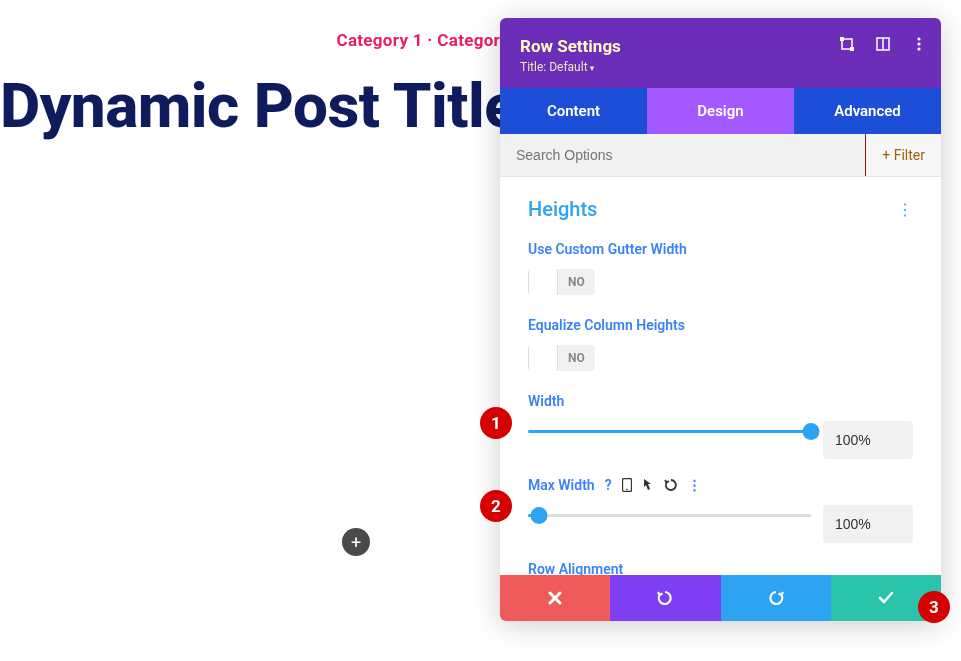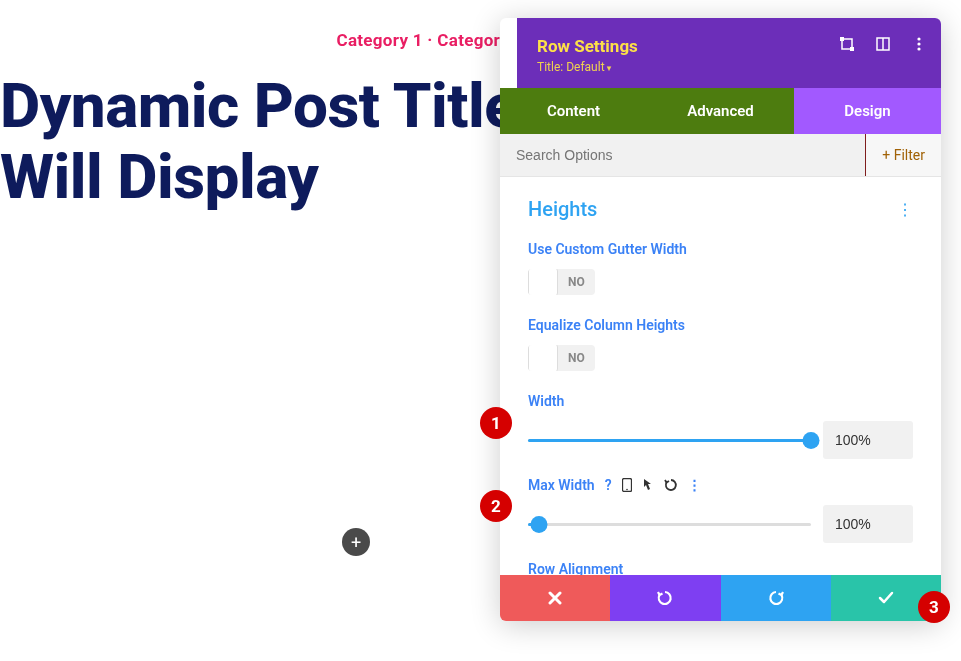--- a/index.html
+++ b/index.html
@@ -6,28 +6,28 @@
 html, body { width: 961px; height: 661px; overflow: hidden; font-family: -apple-system, BlinkMacSystemFont, "Segoe UI", Roboto, sans-serif; background: #fff; }
 
 .page-content { position: absolute; top: 0; left: 0; width: 100%; padding-top: 30px; }
 .breadcrumb { text-align: center; color: #e91e63; font-weight: 700; font-size: 17px; margin-bottom: 20px; letter-spacing: 0.3px; }
 .page-title { color: #0e1b5c; font-size: 62px; font-weight: 800; line-height: 1.15; letter-spacing: -0.5px; padding-left: 0; }
 
 .add-btn { position: absolute; top: 528px; left: 342px; width: 28px; height: 28px; background: #4a4a4a; border-radius: 50%; color: #fff; display: flex; align-items: center; justify-content: center; font-size: 18px; cursor: pointer; }
 
 .panel { position: absolute; top: 18px; left: 500px; width: 441px; background: #fff; box-shadow: 0 4px 30px rgba(0,0,0,0.2); border-radius: 6px; overflow: hidden; }
 
-.panel-header { background: #6c2eb9; color: #fde047; padding: 18px 20px 14px; position: relative; margin-left: 17px; }
+.panel-header { background: #6c2eb9; color: #fef9c3; padding: 18px 20px 14px; position: relative; }
 .panel-title { font-size: 17px; font-weight: 700; margin-bottom: 4px; }
 .panel-preset { font-size: 12px; opacity: 0.9; }
 .panel-preset::after { content: " ▾"; font-size: 9px; }
 .header-icons { position: absolute; top: 18px; right: 14px; display: flex; gap: 20px; align-items: center; }
 .header-icons span { width: 16px; height: 16px; display: inline-flex; align-items: center; justify-content: center; cursor: pointer; fill: #fff; }
 
-.tabs { display: flex; background: #4d7c0f; }
+.tabs { display: flex; background: #1d4ed8; }
 .tab { flex: 1; text-align: center; padding: 14px 0; color: #fff; font-size: 15px; font-weight: 600; cursor: pointer; }
 .tab.active { background: #a259ff; }
 
 .search-row { display: flex; align-items: center; background: #f1f1f1; border-bottom: 1px solid #e5e5e5; }
 .search-input { flex: 1; border: none; background: transparent; padding: 13px 16px; font-size: 14px; color: #777; outline: none; }
 .filter-btn { background: #f7f7f7; border-left: 1px solid #7f1d1d; padding: 13px 16px; font-size: 14px; color: #a16207; cursor: pointer; }
 
 .panel-body { height: 398px; overflow-y: auto; padding: 0 0 10px; position: relative; }
 .panel-body::-webkit-scrollbar { width: 6px; }
 .panel-body::-webkit-scrollbar-thumb { background: #888; border-radius: 3px; }
@@ -38,21 +38,21 @@
 
 .option-group { padding: 10px 28px 8px; }
 .option-label { font-size: 14px; color: #3b82f6; font-weight: 600; margin-bottom: 12px; display: flex; align-items: center; gap: 10px; }
 .label-tools { display: flex; gap: 10px; align-items: center; }
 .label-tools span { cursor: pointer; font-size: 14px; }
 
 .toggle { display: inline-flex; align-items: center; background: #f1f1f1; border-radius: 4px; overflow: hidden; height: 26px; }
 .toggle-knob { width: 30px; height: 30px; background: #fff; border: 1px solid #ddd; border-radius: 4px; }
 .toggle-text { padding: 0 10px; font-size: 12px; color: #888; font-weight: 700; }
 
-.slider-row { display: flex; align-items: center; gap: 12px; }
+.slider-row { display: flex; align-items: flex-start; gap: 12px; }
 .slider-wrap { flex: 1; position: relative; height: 20px; display: flex; align-items: center; }
 .slider-track { position: absolute; width: 100%; height: 3px; background: #ddd; border-radius: 2px; }
 .slider-fill { position: absolute; height: 3px; background: #2ea3f2; border-radius: 2px; }
 .slider-thumb { position: absolute; width: 17px; height: 17px; background: #2ea3f2; border-radius: 50%; transform: translateX(-50%); cursor: pointer; }
 .slider-value { width: 90px; background: #f1f1f1; border: none; padding: 11px 12px; font-size: 14px; color: #333; border-radius: 3px; text-align: left; }
 
 .panel-footer { display: flex; height: 46px; }
 .footer-btn { flex: 1; display: flex; align-items: center; justify-content: center; cursor: pointer; color: #fff; }
 .footer-btn.cancel { background: #ef5a5a; }
 .footer-btn.undo { background: #7e3ff2; }
@@ -66,21 +66,20 @@
 
 svg { display: block; }
 </style>
 </head>
 <body>
 
 <div class="page-content">
   <div class="breadcrumb">Category 1 · Category 2 · Category 3</div>
   <h1 class="page-title">
     <span>Dynamic Post Title</span><br>
-    <span>Will Display</span>
   </h1>
 </div>
 
 <div class="add-btn">
   <span>+</span>
 </div>
 
 <div class="panel">
   <div class="panel-header">
     <div class="panel-title">Row Settings</div>
@@ -104,22 +103,22 @@
             <circle cx="2" cy="2" r="1.6" fill="#fff"></circle>
             <circle cx="2" cy="7" r="1.6" fill="#fff"></circle>
             <circle cx="2" cy="12" r="1.6" fill="#fff"></circle>
           </svg>
       </span>
     </div>
   </div>
 
   <div class="tabs">
     <div class="tab">Content</div>
+    <div class="tab active">Design</div>
     <div class="tab">Advanced</div>
-    <div class="tab active">Design</div>
   </div>
 
   <div class="search-row">
     <input class="search-input" placeholder="Search Options" style="">
     <div class="filter-btn">
       <span>+</span>&nbsp;<span>Filter</span>
     </div>
   </div>
 
   <div class="panel-body">

